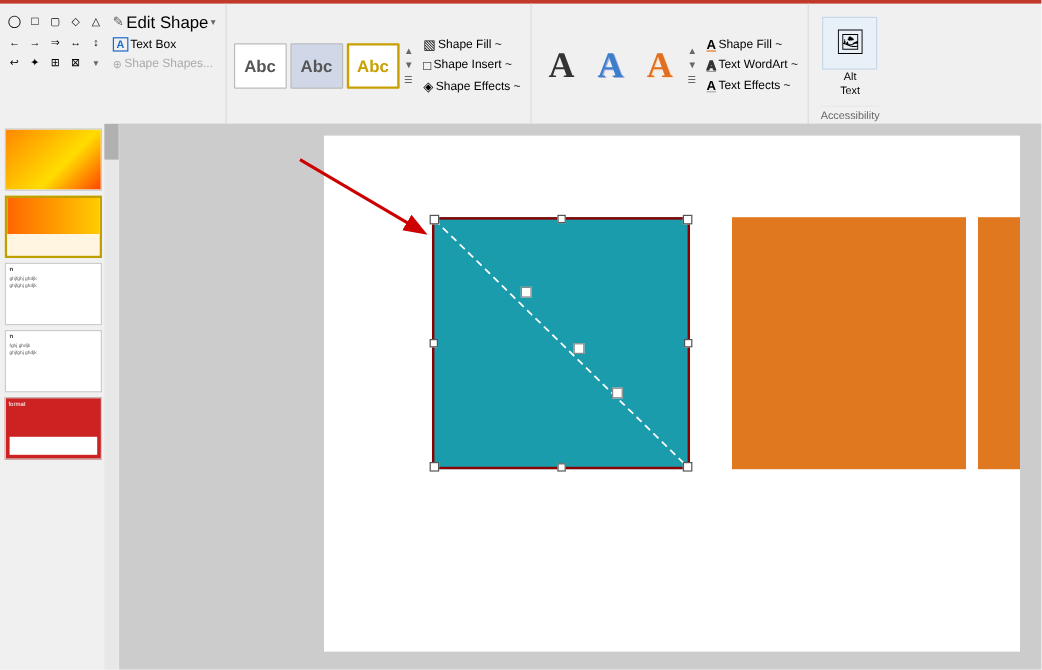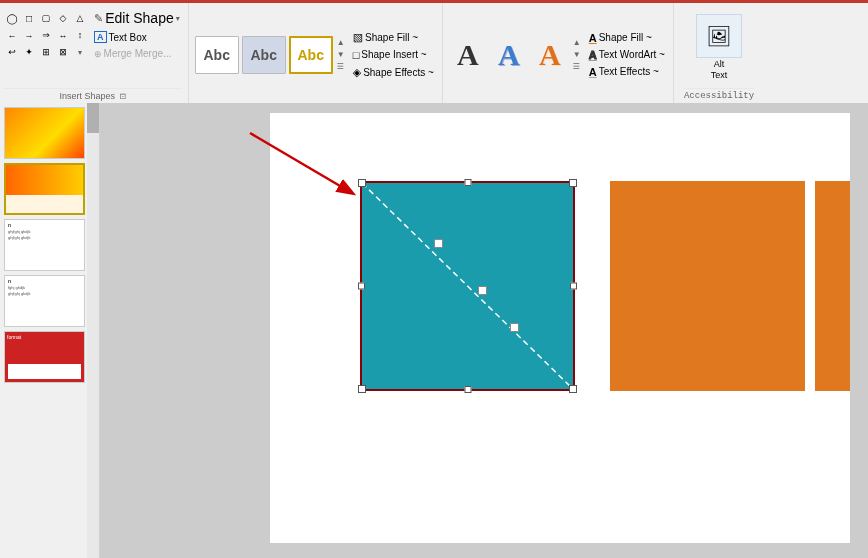--- a/index.html
+++ b/index.html
@@ -74,27 +74,23 @@
             <span style="font-size:11px;color:#555;">✎</span>
             <span style="font-size:14px;">Edit Shape</span>
             <span style="font-size:8px;color:#666;">▾</span>
           </div>
           <div style="display:flex;align-items:center;gap:2px;cursor:pointer;padding:1px 2px;font-size:10px;">
             <span style="font-size:10px;color:#1a6bcc;border:1.5px solid #1a6bcc;padding:0 2px;font-weight:bold;font-size:9px;">A</span>
             <span style="font-size:10px;">Text Box</span>
           </div>
           <div style="display:flex;align-items:center;gap:2px;cursor:pointer;padding:1px 2px;font-size:10px;color:#aaa;">
             <span style="font-size:9px;">⊕</span>
-            <span style="font-size:10px;">Merge Merge...</span>
-          </div>
-        </div>
-      </div>
-      <div style="font-size:9px;color:#666;text-align:center;border-top:1px solid #e8e8e8;padding:2px 0 2px 0;margin-top:auto;">
-        <span>Insert Shapes</span>
-        <span style="margin-left:2px;font-size:8px;cursor:pointer;">⊡</span>
+            <span style="font-size:10px;">Shape Shapes...</span>
+          </div>
+        </div>
       </div>
     </div>
 
     <div style="display:flex;flex-direction:column;border-right:1px solid #ddd;padding:3px 6px 0 6px;min-width:155px;">
       <div style="display:flex;flex:1;gap:3px;align-items:center;">
 
         <div style="width:44px;height:38px;border:1.5px solid #bbb;display:flex;align-items:center;justify-content:center;font-size:14px;font-weight:bold;cursor:pointer;background:#fff;color:#555;border-radius:1px;">Abc</div>
         <div style="width:44px;height:38px;border:1.5px solid #bbb;display:flex;align-items:center;justify-content:center;font-size:14px;font-weight:bold;cursor:pointer;background:#d0d8e8;color:#555;border-radius:1px;">Abc</div>
         <div style="width:44px;height:38px;border:2px solid #c8a000;display:flex;align-items:center;justify-content:center;font-size:14px;font-weight:bold;cursor:pointer;background:#fff;color:#c8a000;border-radius:1px;">Abc</div>
 
@@ -150,21 +146,21 @@
       </div>
     </div>
 
     <div style="display:flex;flex-direction:column;padding:3px 10px 0 10px;min-width:65px;align-items:center;">
       <div style="flex:1;display:flex;align-items:center;justify-content:center;">
         <div style="display:flex;flex-direction:column;align-items:center;cursor:pointer;">
           <div style="width:46px;height:44px;background:#e8f0f8;border:1px solid #c8d8e8;display:flex;align-items:center;justify-content:center;font-size:20px;">🖼</div>
           <span style="font-size:9px;margin-top:1px;text-align:center;line-height:1.2;">Alt<br>Text</span>
         </div>
       </div>
-      <div style="font-size:9px;color:#666;text-align:center;border-top:1px solid #e8e8e8;padding:2px 0 2px 0;margin-top:auto;width:100%;font-family:Liberation Mono, monospace;">
+      <div style="font-size:9px;color:#666;text-align:center;border-top:1px solid #e8e8e8;padding:2px 0 2px 0;margin-top:auto;width:100%;">
         <span>Accessibility</span>
       </div>
     </div>
 
   </div>
 </div>
 
 <div class="main-area">
 
   <div class="slide-panel">

